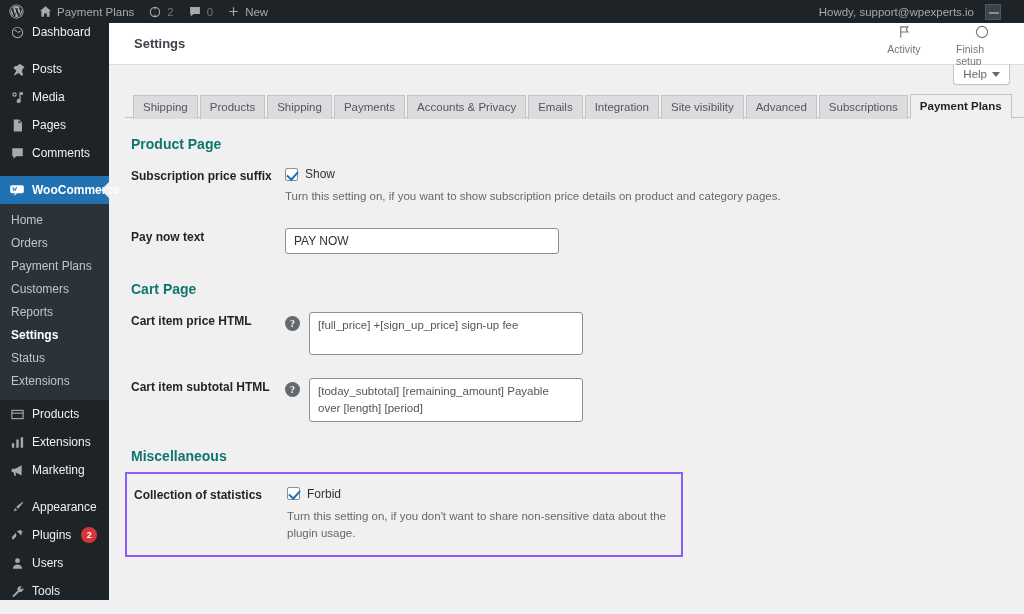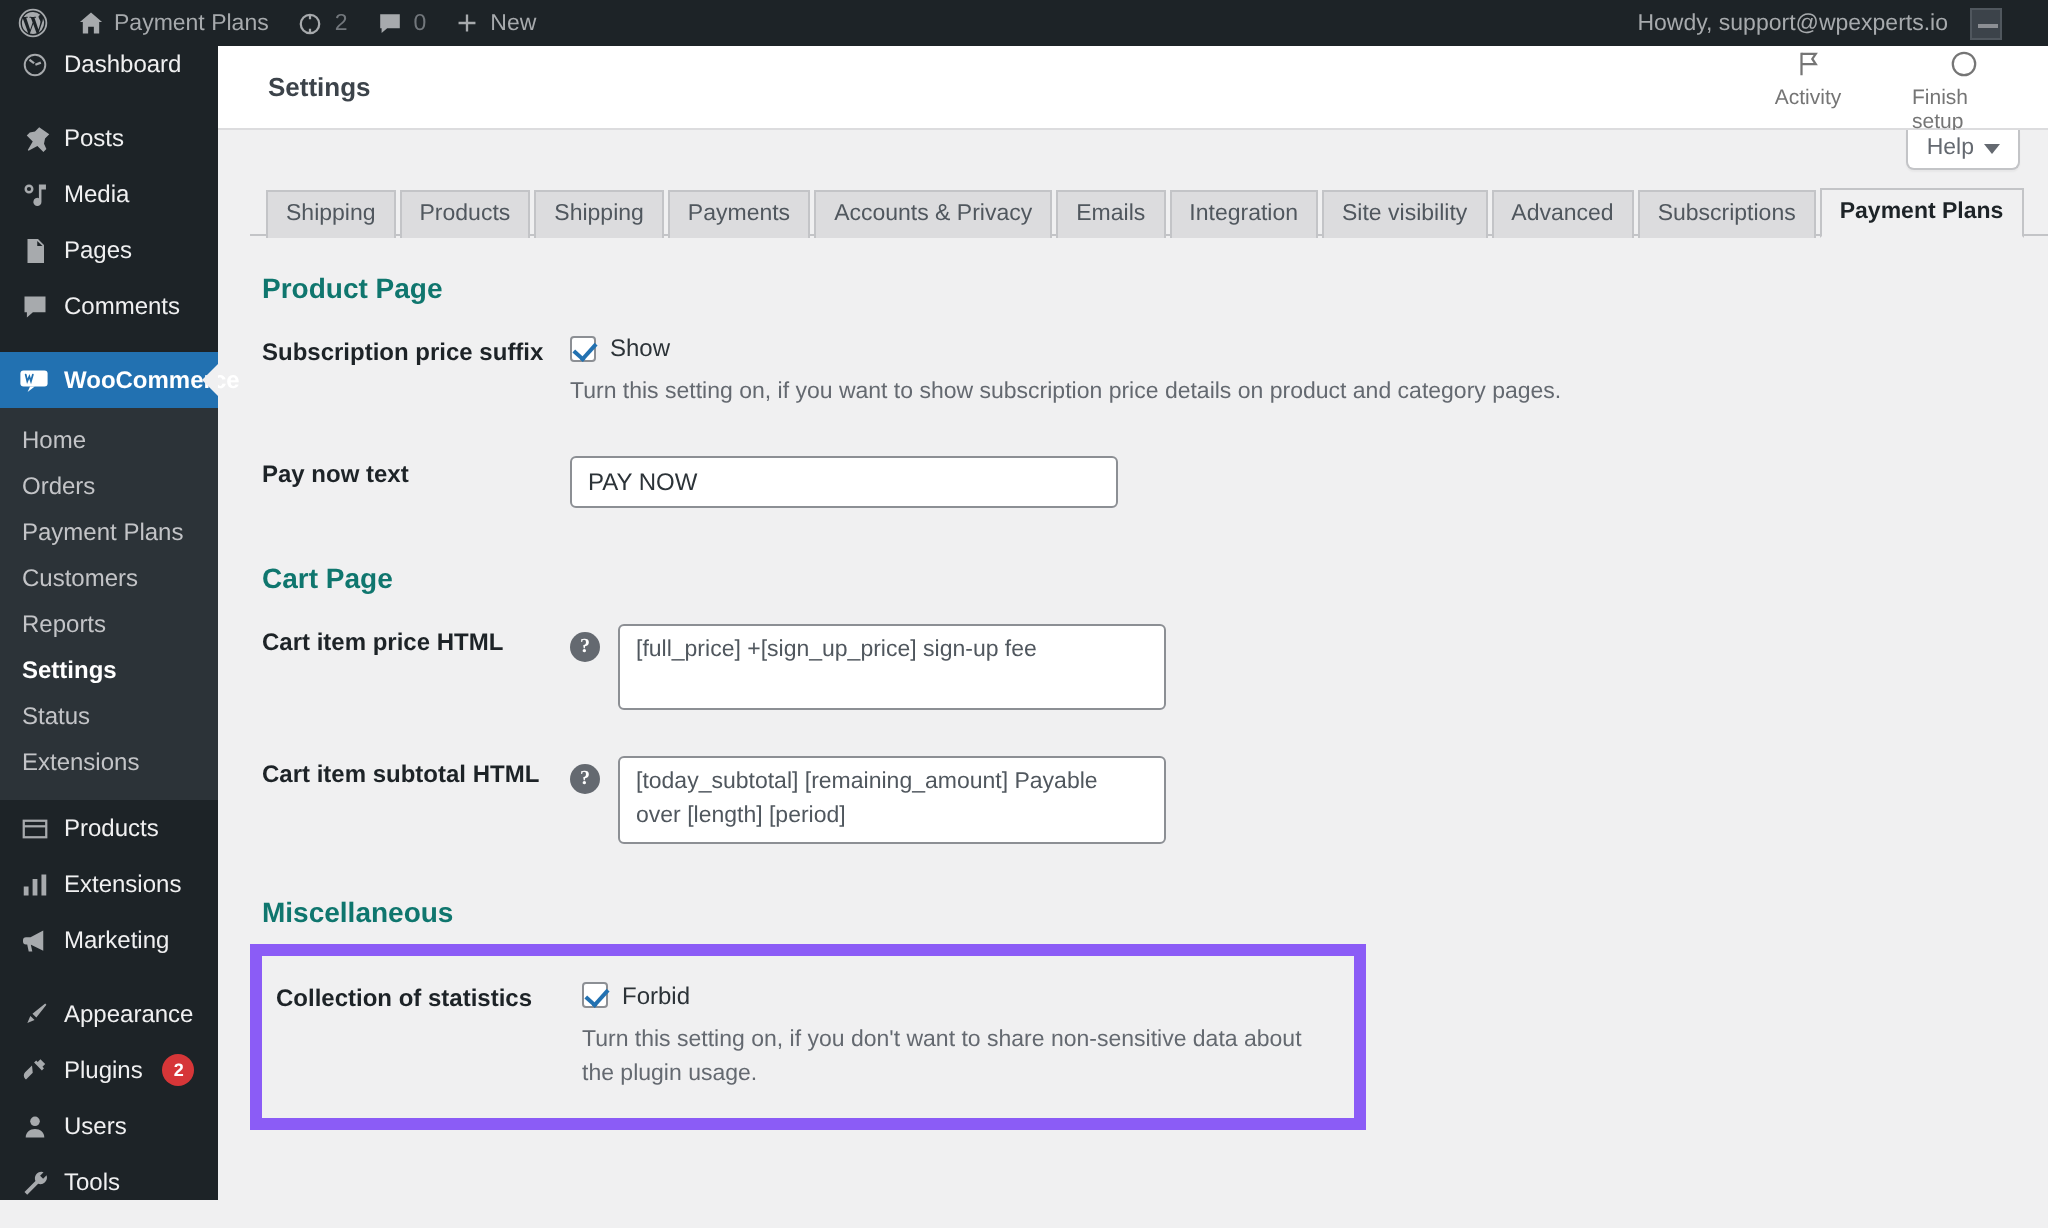--- a/index.html
+++ b/index.html
@@ -158,21 +158,21 @@
   }
   .field-wrap { display:flex; align-items:flex-start; gap:9px; }
   .help-tip {
     width:15px; height:15px; border-radius:50%; background:#646970; color:#fff;
     font-size:10px; font-weight:700; line-height:15px; text-align:center;
     flex:0 0 15px; margin-top:4px; font-family:"Liberation Serif", serif;
   }
 
   
   #highlight-box {
-    border:6px solid #8b5cf6; margin:8px 0 0 0; width:558px;
+    border:2px solid #8b5cf6; margin:8px 0 0 0; width:558px;
   }
   #highlight-box table.form-table th { padding-left:7px; padding-top:14px; padding-bottom:14px; }
   #highlight-box table.form-table td { padding-top:13px; padding-bottom:13px; }
 </style>
 </head>
 <body>
 
 <div id="adminbar">
   <div class="ab-left">
     <span class="ab-item ab-logo">

